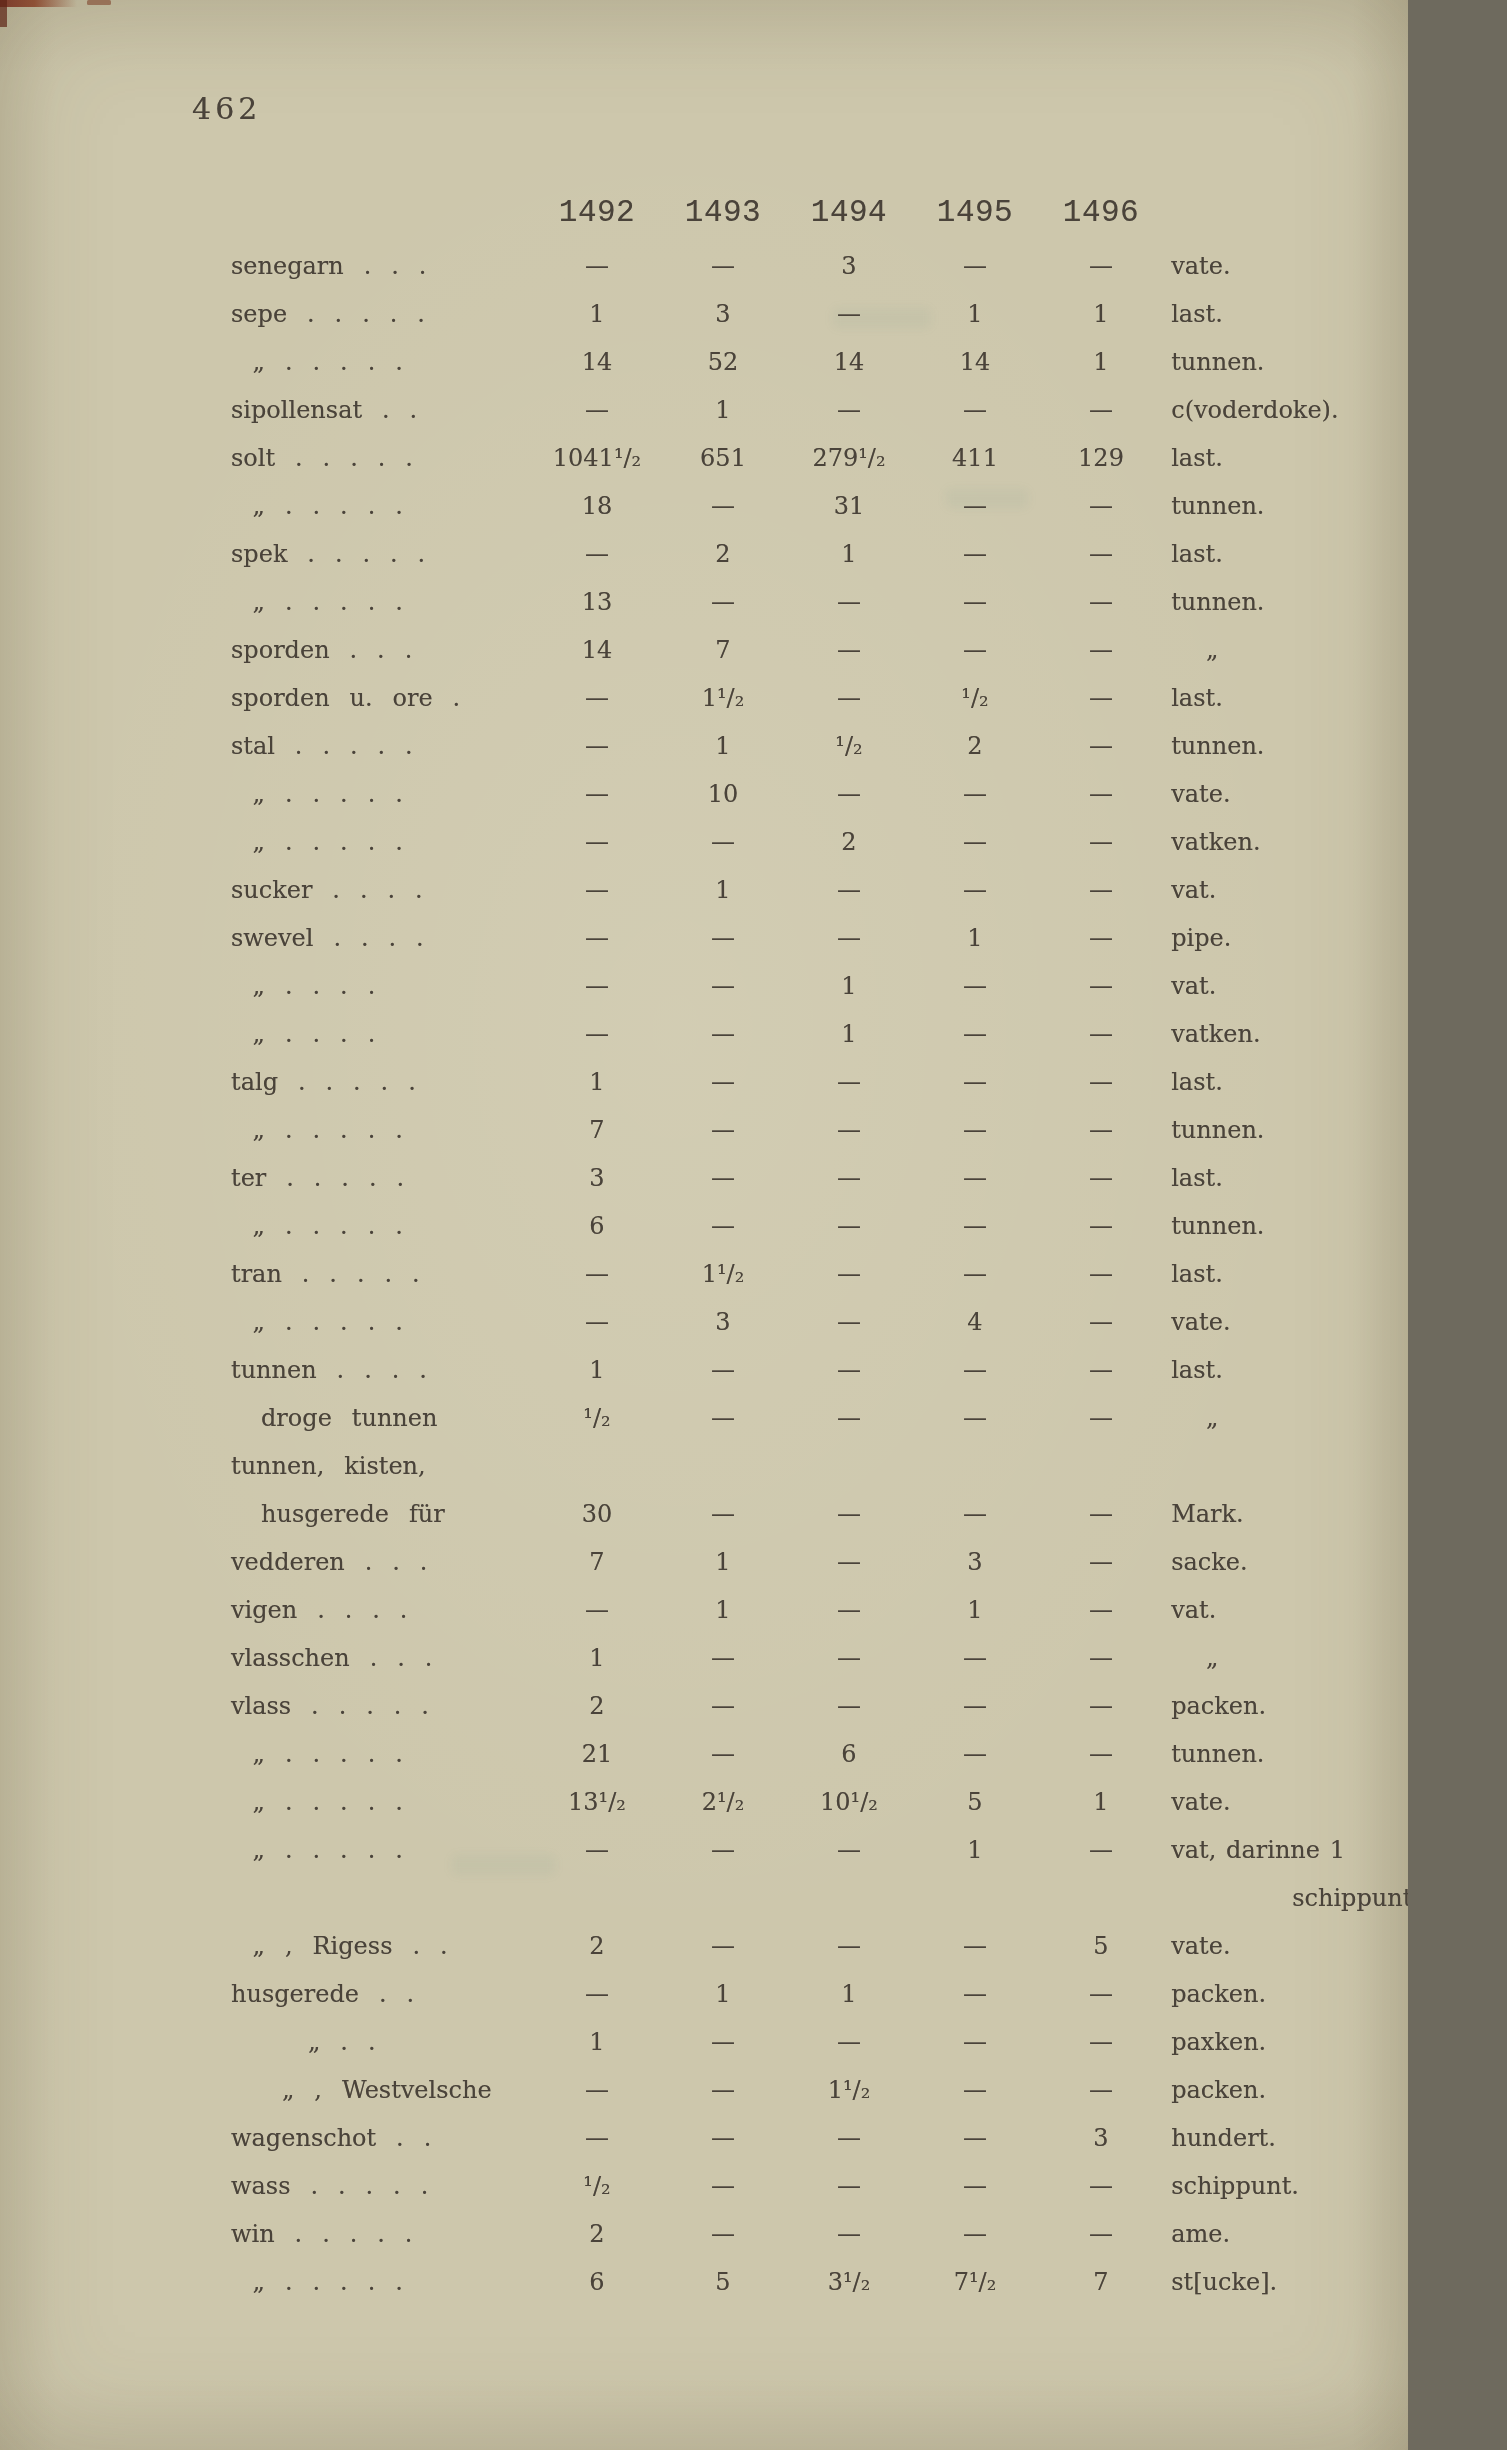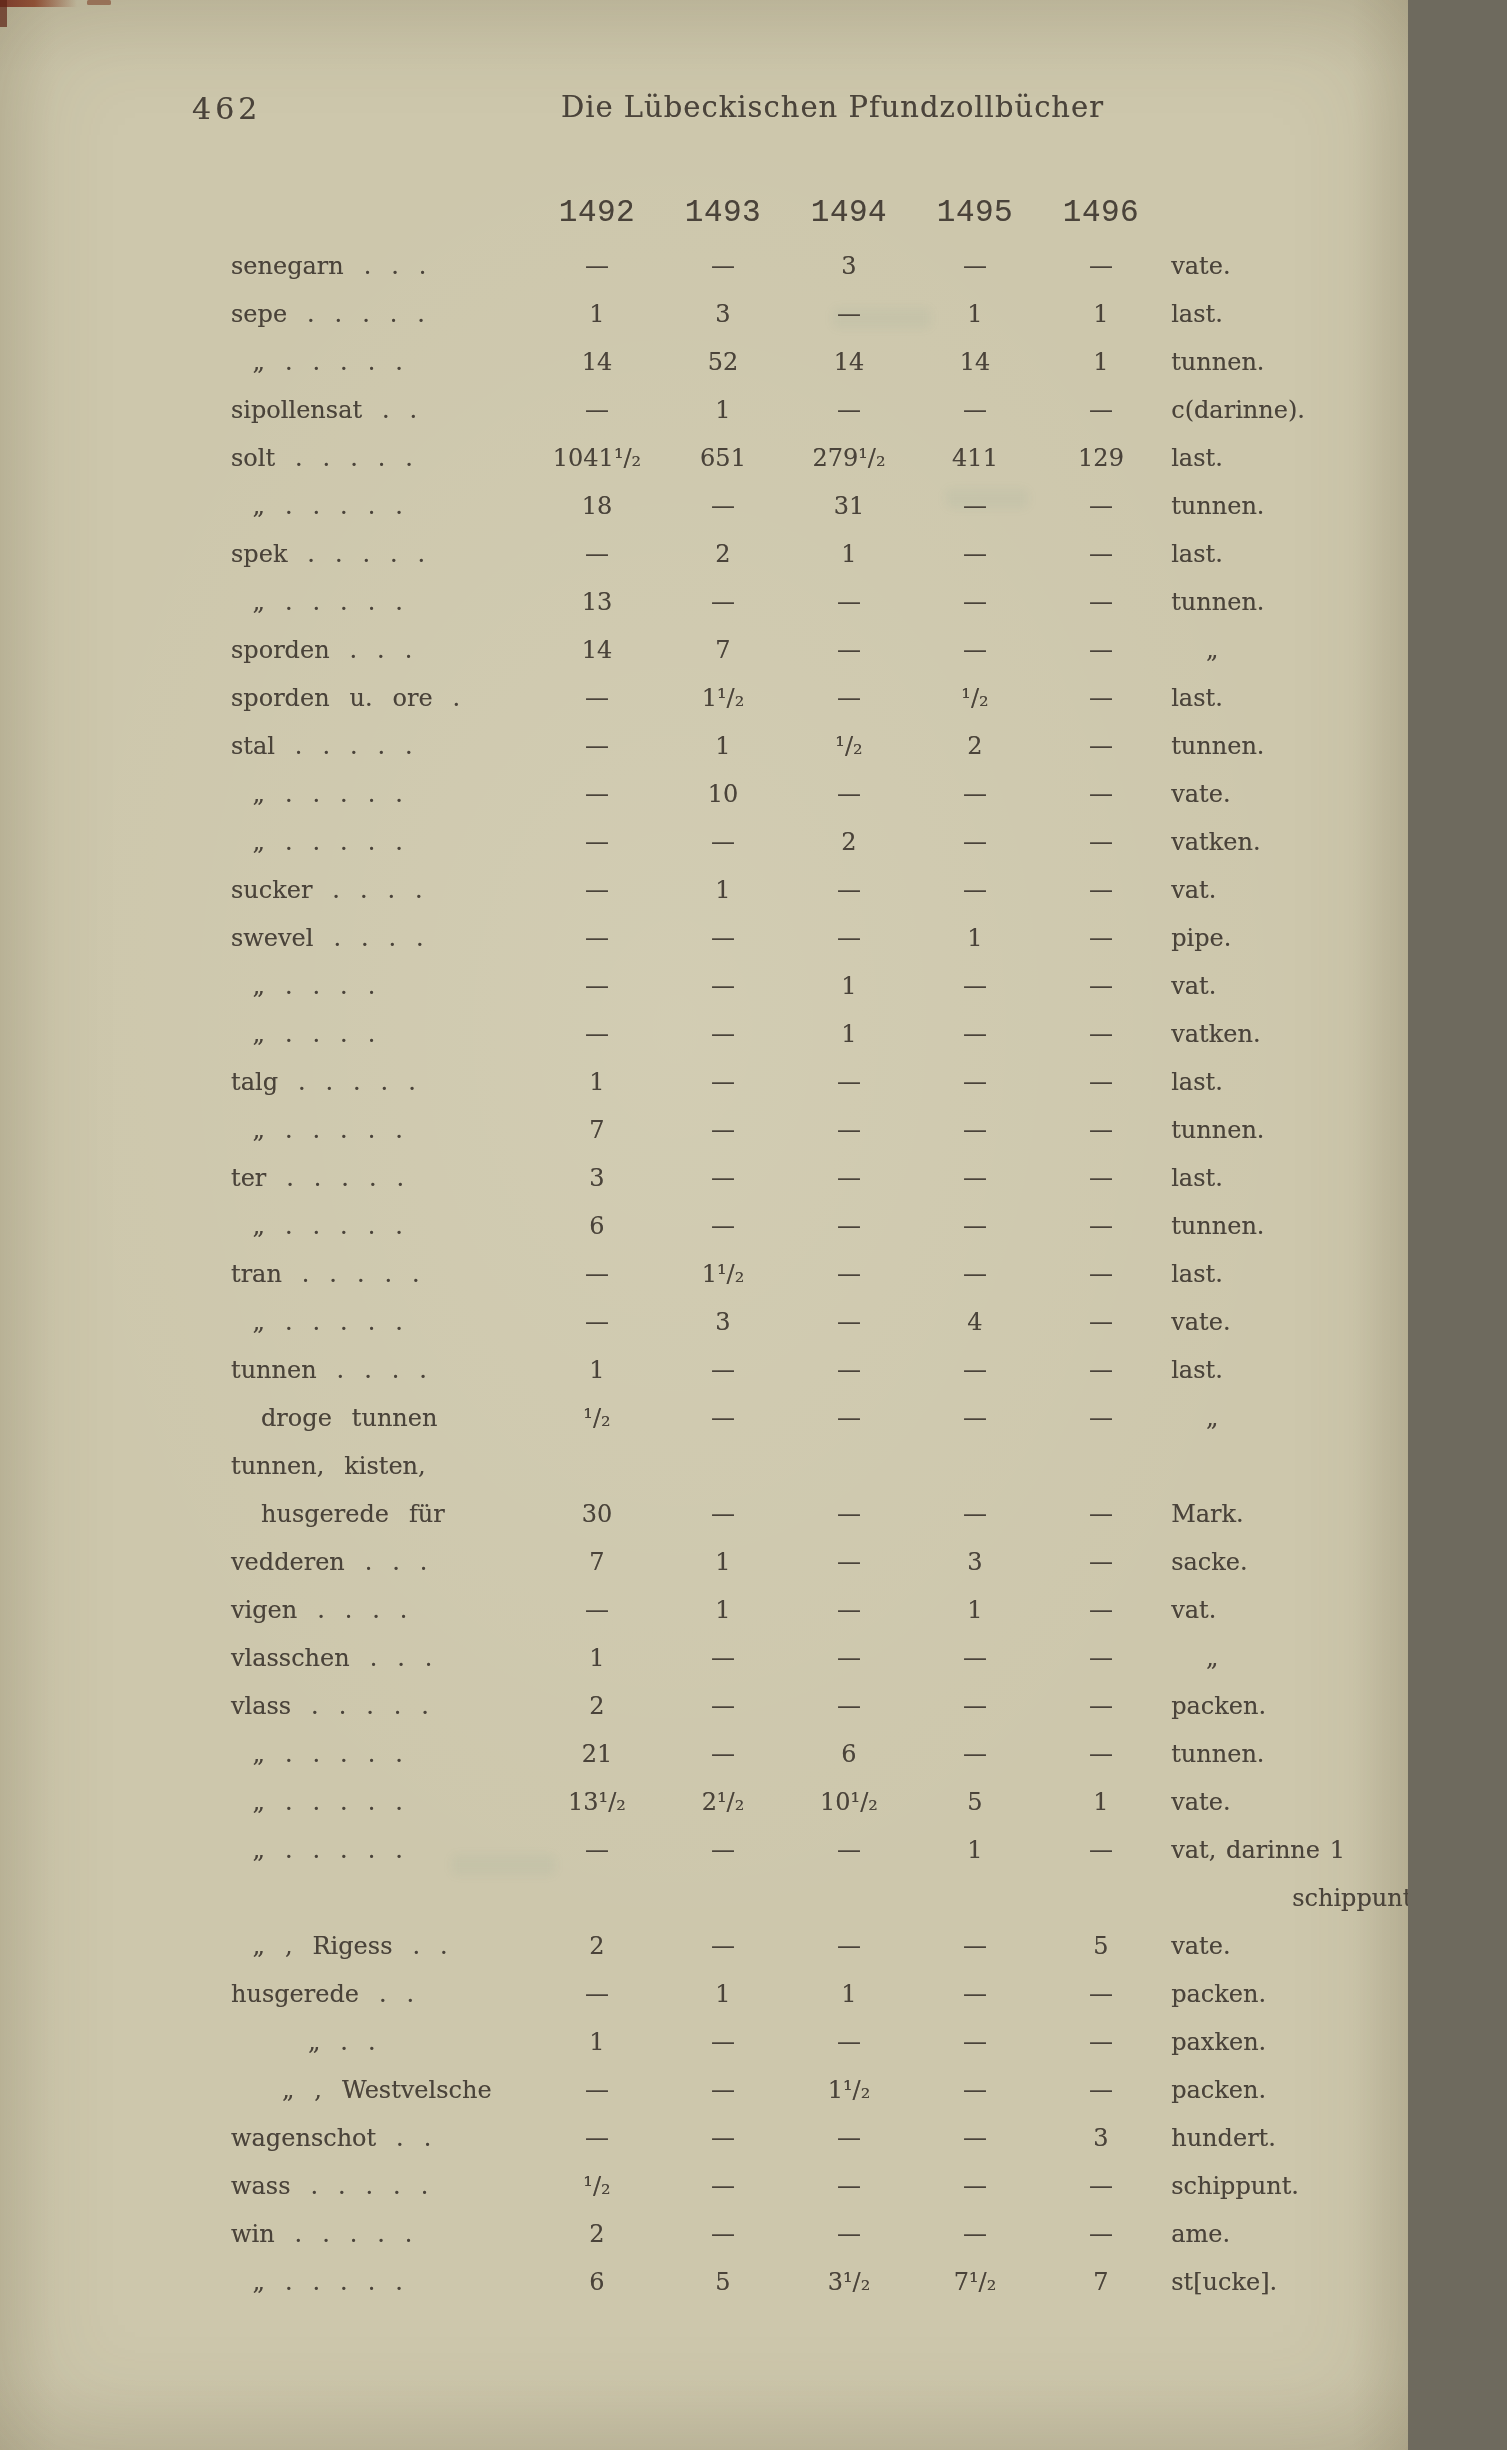--- a/index.html
+++ b/index.html
@@ -74,21 +74,20 @@
   <div class="ghost soft" style="left:1433px;top:1619px;width:64px;height:20.6px;"></div>
   <div class="ghost soft" style="left:1428px;top:1668px;width:75px;height:21.6px;"></div>
   <div class="ghost" style="left:1429px;top:2138px;width:72px;height:21.6px;"></div>
   <div class="ghost soft" style="left:1434px;top:2187px;width:64px;height:20.6px;"></div>
   <div class="ghost soft" style="left:1430px;top:2236px;width:69px;height:20.6px;"></div>
   <div class="ghost soft" style="left:833px;top:308px;width:98px;height:19.5px;"></div>
   <div class="ghost soft" style="left:946px;top:489px;width:82px;height:18.5px;"></div>
   <div class="ghost soft" style="left:452px;top:1855px;width:103px;height:19.5px;"></div>
 
   <div class="page-number txt">462</div>
-  <div class="title txt">Die Lübeckischen Pfundzollbücher</div>
 
   <div class="ledger" id="ledger">
       <div class="row years-row">
         <div class="label"></div>
         <div class="val txt">1492</div>
         <div class="val txt">1493</div>
         <div class="val txt">1494</div>
         <div class="val txt">1495</div>
         <div class="val txt">1496</div>
         <div class="unit"></div>
@@ -120,21 +119,21 @@
         <div class="val txt">1</div>
         <div class="unit txt">tunnen.</div>
       </div>
       <div class="row">
         <div class="label txt ind-0">sipollensat . .</div>
         <div class="val txt">—</div>
         <div class="val txt">1</div>
         <div class="val txt">—</div>
         <div class="val txt">—</div>
         <div class="val txt">—</div>
-        <div class="unit txt">c(darinne).</div>
+        <div class="unit txt">c(voderdoke).</div>
       </div>
       <div class="row">
         <div class="label txt ind-0">solt . . . . .</div>
         <div class="val txt">1041¹/₂</div>
         <div class="val txt">651</div>
         <div class="val txt">279¹/₂</div>
         <div class="val txt">411</div>
         <div class="val txt">129</div>
         <div class="unit txt">last.</div>
       </div>

